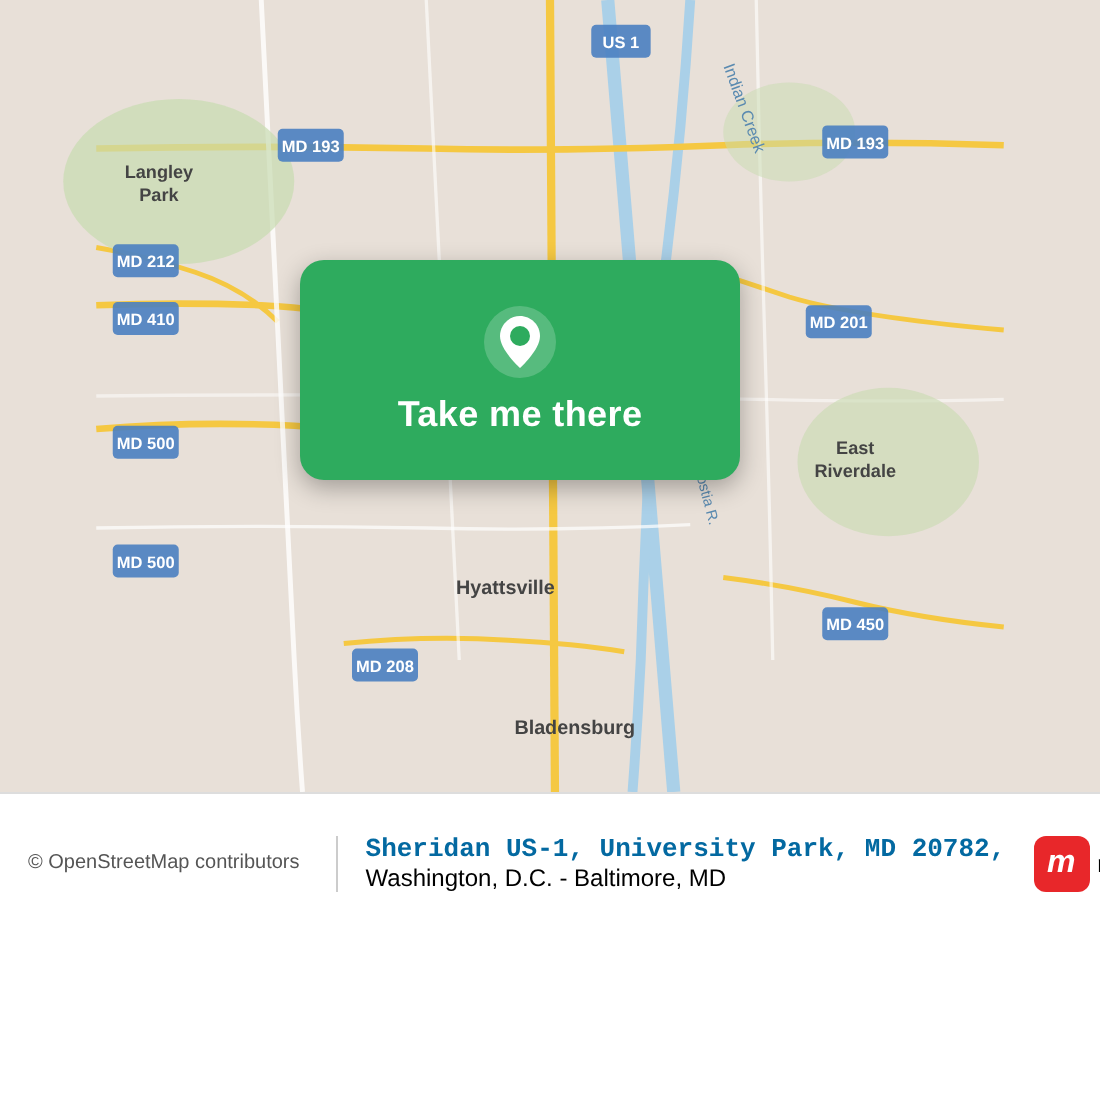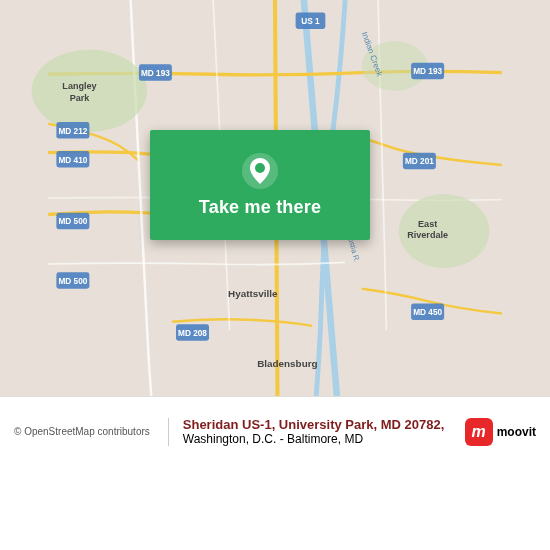--- a/index.html
+++ b/index.html
@@ -28,21 +28,21 @@
     }
 
     
     #take-me-there-card {
       position: absolute;
       top: 130px;
       left: 150px;
       width: 220px;
       height: 110px;
       background: #2eab5e;
-      border-radius: 2px;
+      border-radius: 12px;
       display: flex;
       flex-direction: column;
       align-items: center;
       justify-content: center;
       gap: 8px;
       cursor: pointer;
       box-shadow: 0 4px 12px rgba(0,0,0,0.3);
     }
 
     #location-pin-icon {
@@ -85,22 +85,23 @@
 
     #address-block {
       display: flex;
       flex-direction: column;
       flex: 1;
     }
 
     #address-line1 {
       font-size: 13px;
       font-weight: 700;
-      color: #7f1d1d;
+      color: #0369a1;
       white-space: nowrap;
+      font-family: Liberation Mono, monospace;
     }
 
     #address-line2 {
       font-size: 12px;
       color: #000000;
       white-space: nowrap;
     }
 
     #moovit-logo {
       display: flex;

